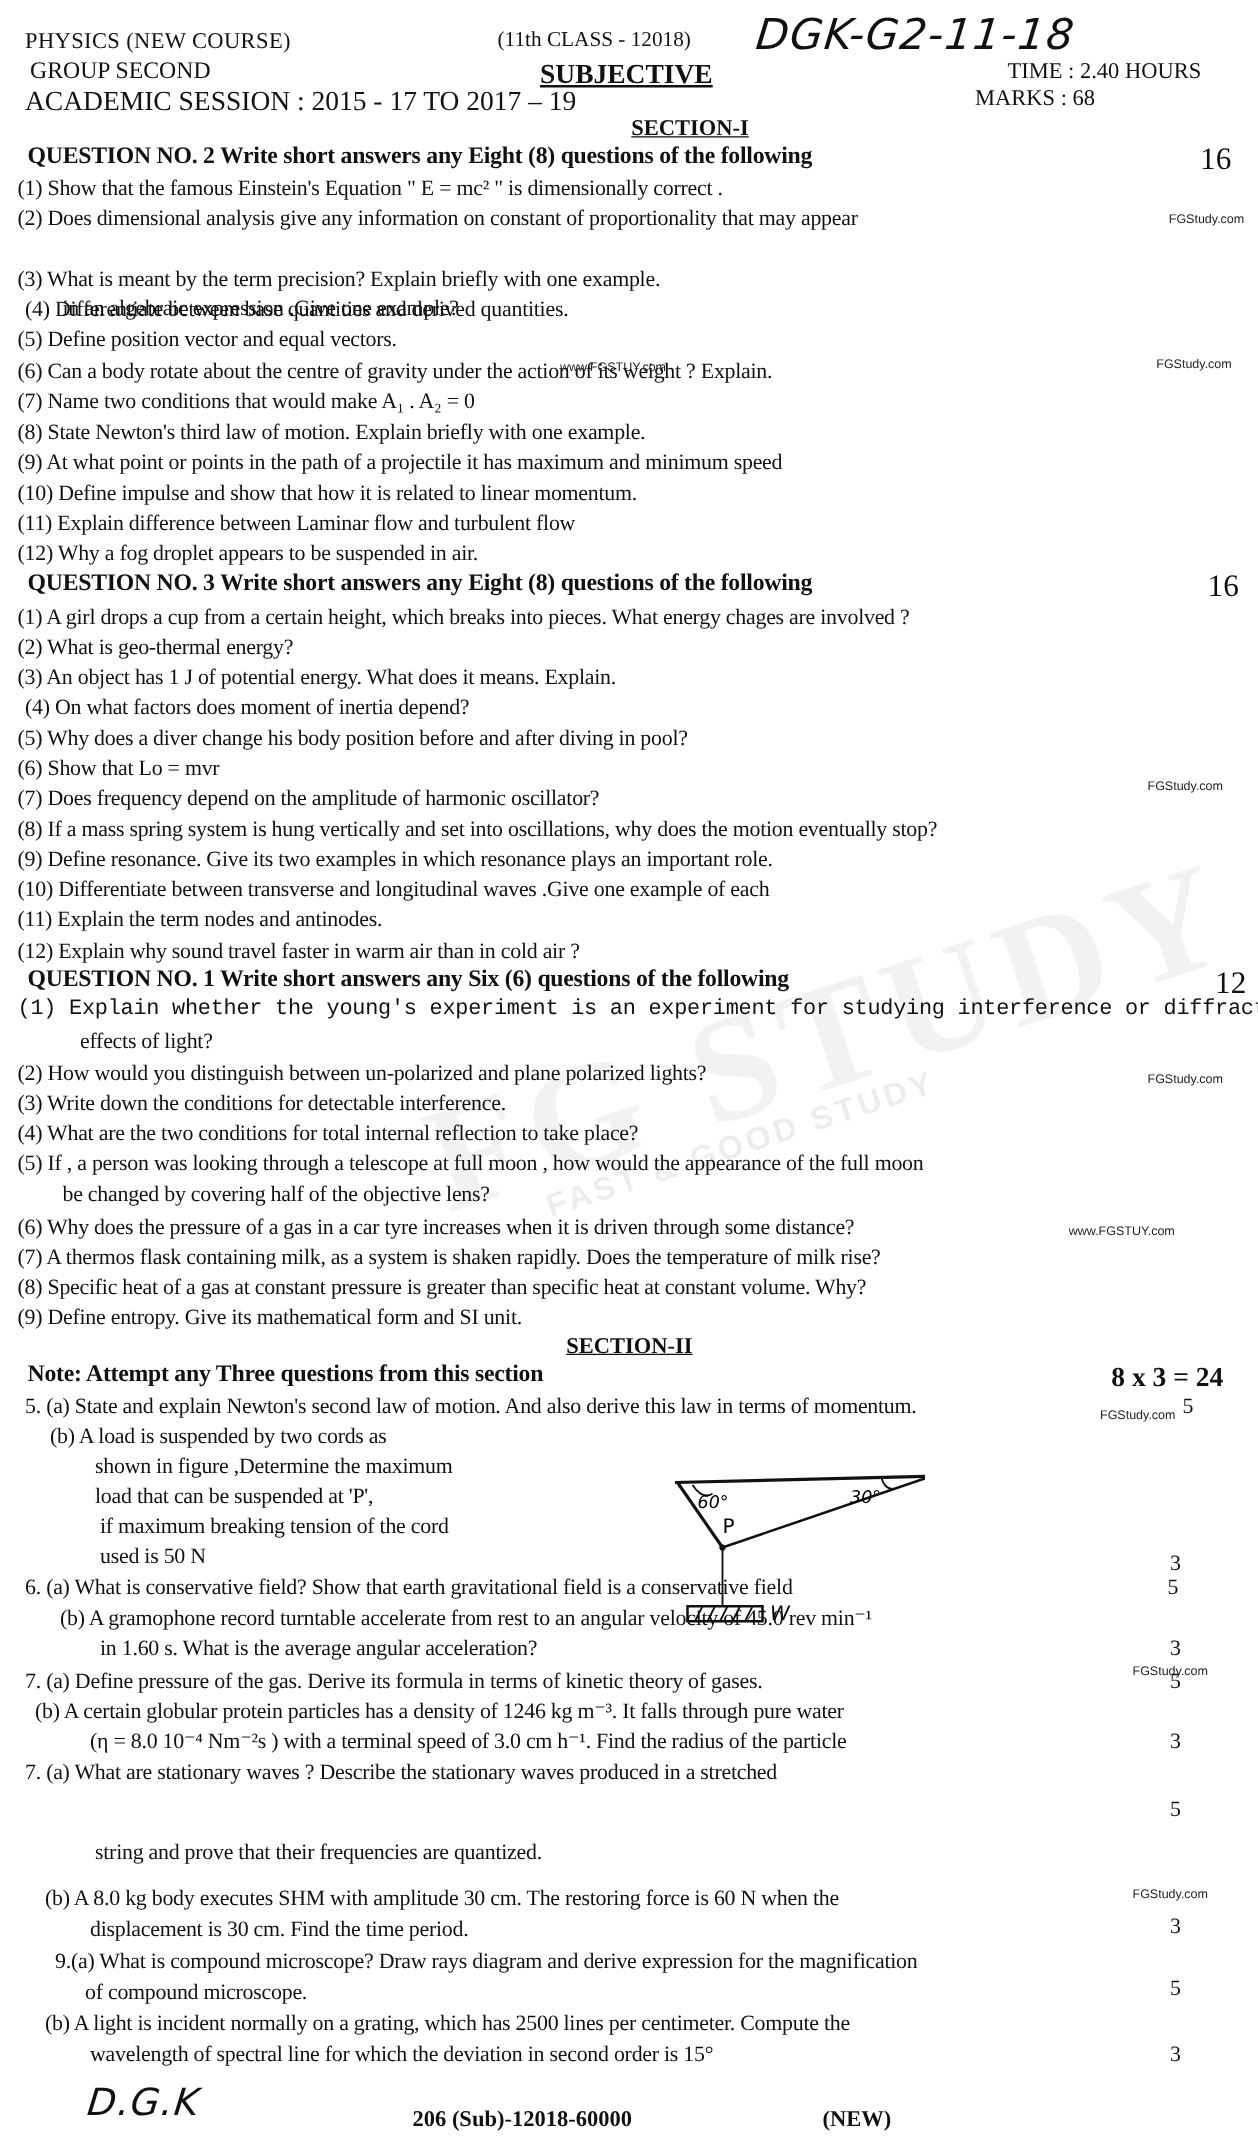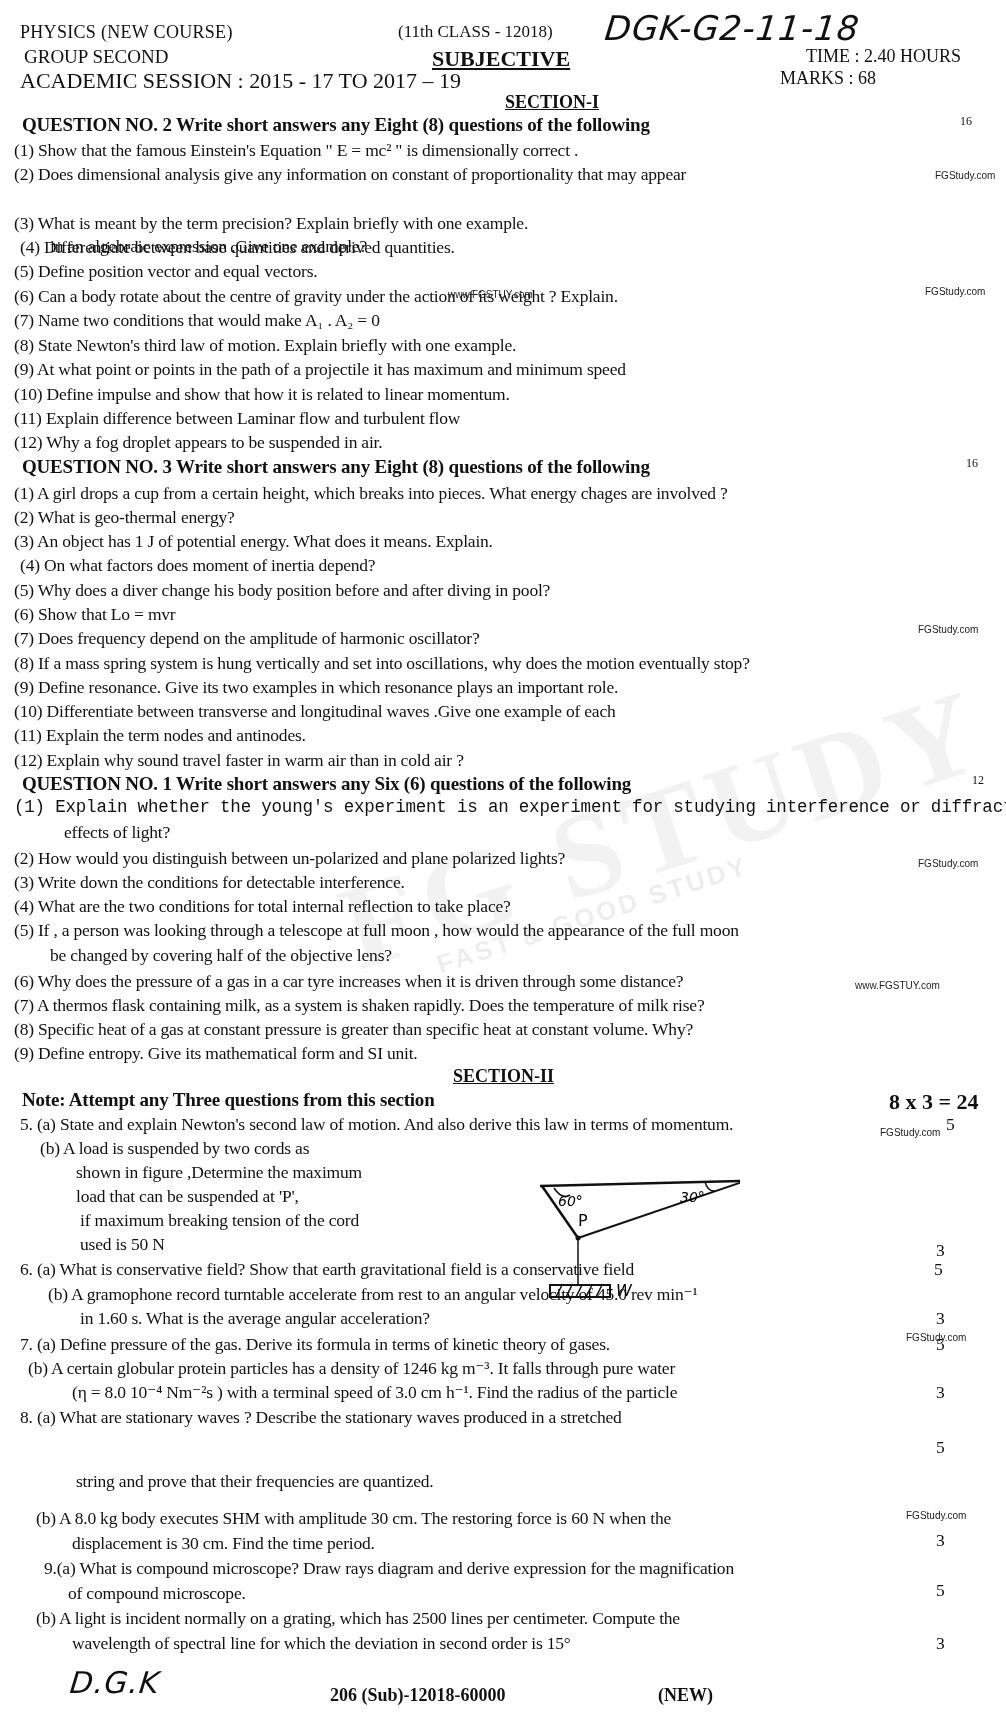--- a/index.html
+++ b/index.html
@@ -6,21 +6,21 @@
   body {
     width: 1006px; height: 1713px; position: relative; overflow: hidden;
     font-family: "Liberation Serif", "DejaVu Serif", serif; color: #111;
   }
   .abs { position: absolute; white-space: nowrap; }
   .hdr { font-size: 22px; }
   .bold { font-weight: bold; }
   .u { text-decoration: underline; }
   .q { font-size: 17.5px; letter-spacing: -0.2px; }
   .qh { font-size: 19px; font-weight: bold; letter-spacing: -0.2px; }
-  .marks { font-size: 12px; }
+  .marks { font-size: 25px; }
   .wm { font-family: "Liberation Sans", "DejaVu Sans", sans-serif; font-size: 10px; color: #222; }
   .hand { font-family: "DejaVu Sans", sans-serif; font-style: italic; font-size: 34px; letter-spacing: 1px; transform: skewX(-6deg); }
   .watermark {
     position: absolute; left: 330px; top: 760px; font-size: 120px; font-weight: bold;
     color: rgba(0,0,0,0.05); transform: rotate(-18deg); font-family: "Liberation Serif", serif; letter-spacing: 8px;
   }
   .watermark2 {
     position: absolute; left: 430px; top: 900px; font-size: 26px; font-weight: bold;
     color: rgba(0,0,0,0.07); transform: rotate(-18deg); font-family: "Liberation Sans", sans-serif; letter-spacing: 3px;
   }
@@ -136,21 +136,21 @@
   <div class="abs q" style="left:80px;top:1308px;">in 1.60 s. What is the average angular acceleration?</div>
   <div class="abs q" style="left:936px;top:1308px;">3</div>
 
   <div class="abs q" style="left:20px;top:1334px;">7.  (a)  Define pressure of the gas. Derive its formula in terms of kinetic theory of gases.</div>
   <div class="abs q" style="left:936px;top:1334px;">5</div>
 
   <div class="abs q" style="left:28px;top:1358px;">(b)  A certain globular protein particles has a density of 1246 kg m⁻³. It falls through pure water</div>
   <div class="abs q" style="left:72px;top:1382px;">(η = 8.0 10⁻⁴ Nm⁻²s ) with a terminal speed of 3.0 cm h⁻¹. Find the radius of the particle</div>
   <div class="abs q" style="left:936px;top:1382px;">3</div>
 
-  <div class="abs q" style="left:20px;top:1407px;">8. (a) What are stationary  waves ? Describe the stationary waves produced in a stretched</div>
+  <div class="abs q" style="left:20px;top:1407px;">7. (a) What are stationary  waves ? Describe the stationary waves produced in a stretched</div>
   <div class="abs q" style="left:76px;top:1431px;margin-top:40px;">string and prove  that their frequencies are quantized.</div>
   <div class="abs q" style="left:936px;top:1437px;">5</div>
 
   <div class="abs q" style="left:36px;top:1508px;">(b)  A 8.0 kg body executes SHM with amplitude 30 cm.  The restoring force is 60 N when the</div>
   <div class="abs q" style="left:72px;top:1533px;">displacement is 30 cm. Find the time period.</div>
   <div class="abs q" style="left:936px;top:1530px;">3</div>
 
   <div class="abs q" style="left:44px;top:1558px;">9.(a) What is compound microscope? Draw rays diagram and derive expression for the magnification</div>
   <div class="abs q" style="left:68px;top:1583px;">of compound microscope.</div>
   <div class="abs q" style="left:936px;top:1580px;">5</div>

